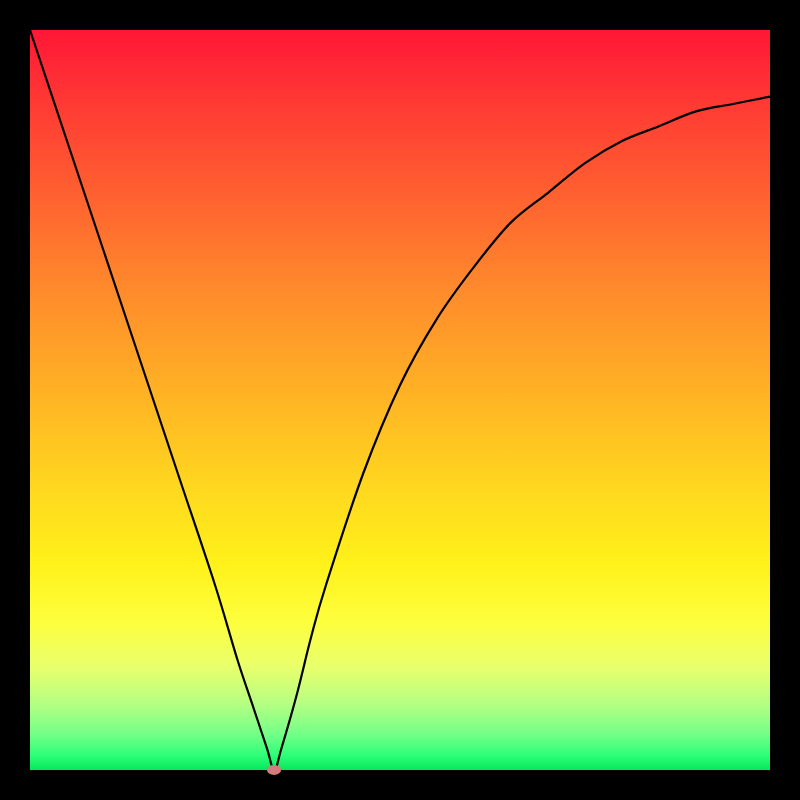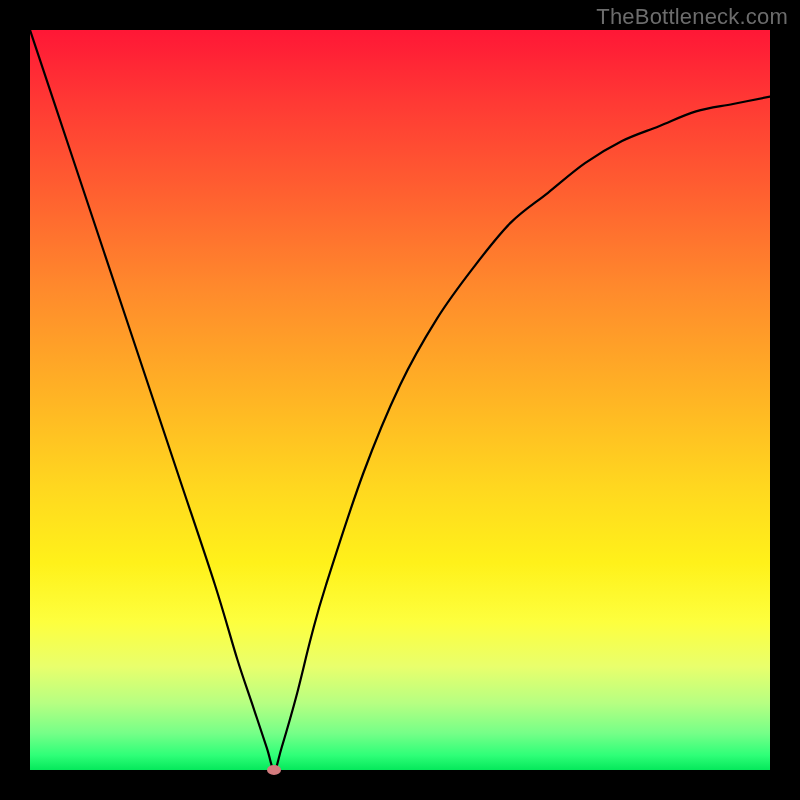--- a/index.html
+++ b/index.html
@@ -68,21 +68,20 @@
     height: 10px;
     border-radius: 50%;
     background: #d47b7e;
     transform: translate(-50%, -50%);
   }
 </style>
 </head>
 <body>
 
 <div class="frame">
-  <div class="watermark">TheBottleneck.com</div>
 
   <div class="plot-area">
     <svg class="curve" viewBox="0 0 740 740" preserveAspectRatio="none">
       <path id="curve-path" d="M 0.00 0.00 C 6.17 18.50, 24.67 74.00, 37.00 111.00 C 49.33 148.00, 61.67 185.00, 74.00 222.00 C 86.33 259.00, 98.67 296.00, 111.00 333.00 C 123.33 370.00, 135.67 407.00, 148.00 444.00 C 160.33 481.00, 175.13 524.17, 185.00 555.00 C 194.87 585.83, 201.03 609.27, 207.20 629.00 C 213.37 648.73, 217.07 658.60, 222.00 673.40 C 226.93 688.20, 233.10 706.70, 236.80 717.80 C 240.50 728.90, 241.73 740.00, 244.20 740.00 C 246.67 740.00, 247.90 730.13, 251.60 717.80 C 255.30 705.47, 261.47 684.50, 266.40 666.00 C 271.33 647.50, 276.27 625.30, 281.20 606.80 C 286.13 588.30, 287.37 582.13, 296.00 555.00 C 304.63 527.87, 320.67 477.30, 333.00 444.00 C 345.33 410.70, 357.67 381.10, 370.00 355.20 C 382.33 329.30, 394.67 308.33, 407.00 288.60 C 419.33 268.87, 431.67 252.83, 444.00 236.80 C 456.33 220.77, 468.67 204.73, 481.00 192.40 C 493.33 180.07, 505.67 172.67, 518.00 162.80 C 530.33 152.93, 542.67 141.83, 555.00 133.20 C 567.33 124.57, 579.67 117.17, 592.00 111.00 C 604.33 104.83, 616.67 101.13, 629.00 96.20 C 641.33 91.27, 653.67 85.10, 666.00 81.40 C 678.33 77.70, 690.67 76.47, 703.00 74.00 C 715.33 71.53, 733.83 67.83, 740.00 66.60"></path>
     </svg>
     <div id="marker" class="marker" style="left: 244.2px; top: 740px;"></div>
   </div>
 </div>
 
 </body></html>

